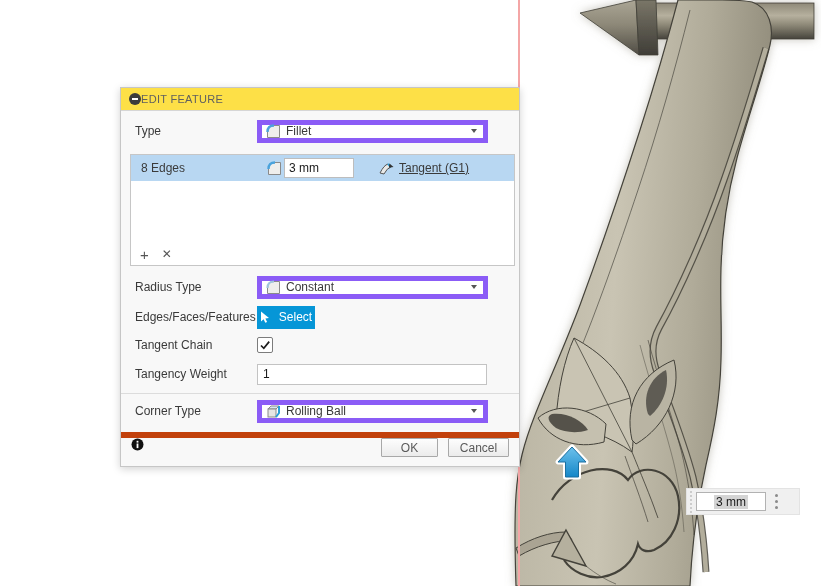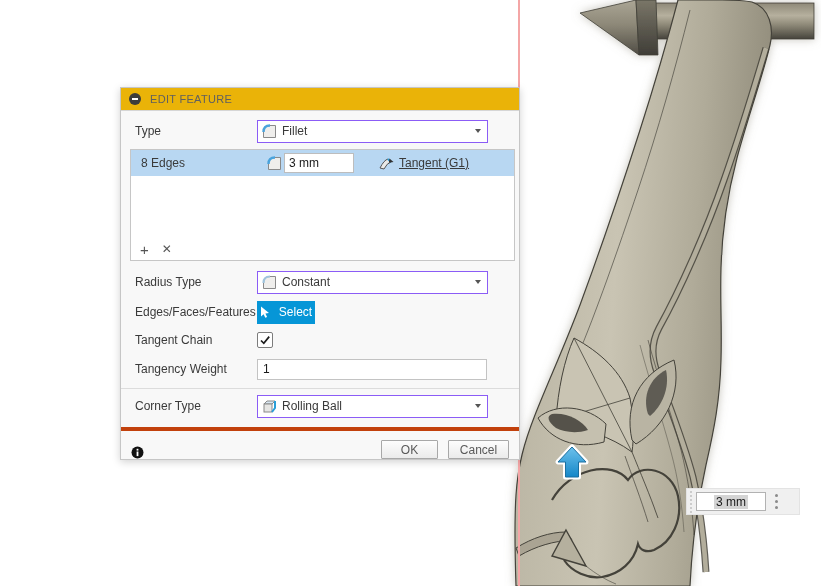--- a/index.html
+++ b/index.html
@@ -27,42 +27,42 @@
   .kebab{display:flex;flex-direction:column;gap:3px;margin-left:9px;}
   .kebab i{width:3px;height:3px;background:#8a8a8a;border-radius:50%;}
 
   
   .dialog{
     position:absolute;left:120px;top:87px;width:398px;z-index:3;
     background:#f8f8f8;border:1px solid #c6c6c6;
     box-shadow:0 2px 8px rgba(0,0,0,.18);
     font-size:12px;color:#3a3a3a;
   }
-  .dlg-header{height:22px;background:#eab308;border-bottom:1px solid #d6d6d6;
-    display:flex;align-items:center;padding:0 8px;gap:9px;}
+  .dlg-header{height:22px;background:#fde047;border-bottom:1px solid #d6d6d6;
+    display:flex;align-items:center;padding:0 8px;}
   .dlg-title{font-size:11px;color:#606060;letter-spacing:.3px;}
   .collapse-btn{width:12px;height:12px;border-radius:50%;background:#3c3c3c;
     display:flex;align-items:center;justify-content:center;cursor:pointer;}
   .collapse-btn i{display:block;width:6px;height:2px;background:#fff;}
   .dlg-body{padding-top:4px;}
   .row{display:flex;align-items:center;padding:0 14px;}
   .row .lbl{flex:0 0 122px;}
   .h32{height:32px;} .h30{height:30px;} .h26{height:26px;} .h34{height:34px;}
   .dropdown{
-    width:231px;height:23px;background:#fff;border:1px solid #8b5cf6;
+    width:231px;height:23px;background:#fff;border:5px solid #8b5cf6;
     display:flex;align-items:center;gap:5px;padding:0 6px 0 4px;box-sizing:border-box;
     position:relative;cursor:pointer;
   }
   .dropdown .dd-text{flex:1;}
   .caret{width:0;height:0;border-left:3.5px solid transparent;border-right:3.5px solid transparent;border-top:4.5px solid #555;}
   .icon15{width:15px;height:15px;flex:0 0 15px;}
 
   
   .edge-list{
-    margin:2px 4px 6px 9px;height:110px;background:#fff;border:1px solid #c6c6c6;
+    margin:7px 4px 6px 9px;height:110px;background:#fff;border:1px solid #c6c6c6;
     position:relative;
   }
   .edge-row{height:26px;background:#b8d7f2;display:flex;align-items:center;padding-left:10px;cursor:pointer;}
   .edge-row .er-label{width:126px;}
   .edge-row input{
     width:64px;height:18px;border:1px solid #bdbdbd;font:12px "Liberation Sans",sans-serif;
     padding:0 0 0 4px;color:#1a1a1a;margin-left:2px;outline:none;
   }
   .edge-row .er-cont{margin-left:5px;display:flex;align-items:center;gap:5px;}
   .edge-row .er-cont .er-ct-lbl{margin-left:0;text-decoration:underline;}
@@ -79,22 +79,22 @@
   .checkbox{
     width:14px;height:14px;background:#fff;border:1px solid #7c7c7c;border-radius:2px;
     display:flex;align-items:center;justify-content:center;cursor:pointer;
   }
   .text-input{
     width:223px;height:19px;border:1px solid #c3c3c3;font:12px "Liberation Sans",sans-serif;
     padding:0 0 0 5px;color:#1a1a1a;outline:none;background:#fff;
   }
   .sep{border-top:1px solid #dcdcdc;margin-top:3px;}
   .dlg-footer{
-    border-top:4px solid #c2410c;height:28px;margin-top:4px;
-    display:flex;align-items:flex-end;padding:0 10px;
+    border-top:6px solid #c2410c;height:28px;margin-top:4px;
+    display:flex;align-items:flex-start;padding:0 10px;
   }
   .dlg-footer .spacer{flex:1;}
   .btn{
     height:19px;background:linear-gradient(#fdfdfd,#ebebeb);border:1px solid #a8a8a8;
     color:#5a5a5a;font:12px "Liberation Sans",sans-serif;cursor:pointer;border-radius:1px;
   }
   .btn.ok{width:57px;margin-right:10px;}
   .btn.cancel{width:61px;}
 </style>
 </head>

